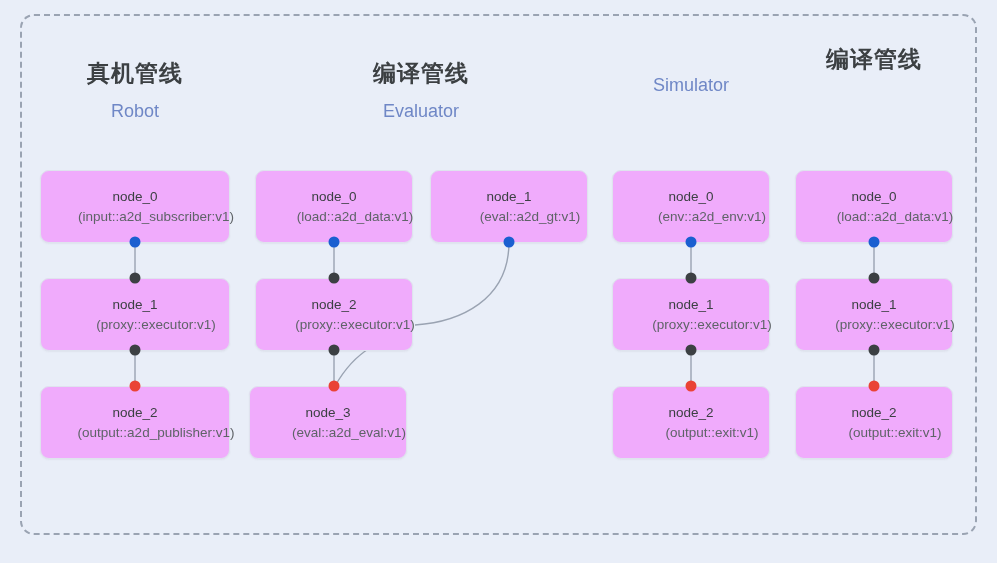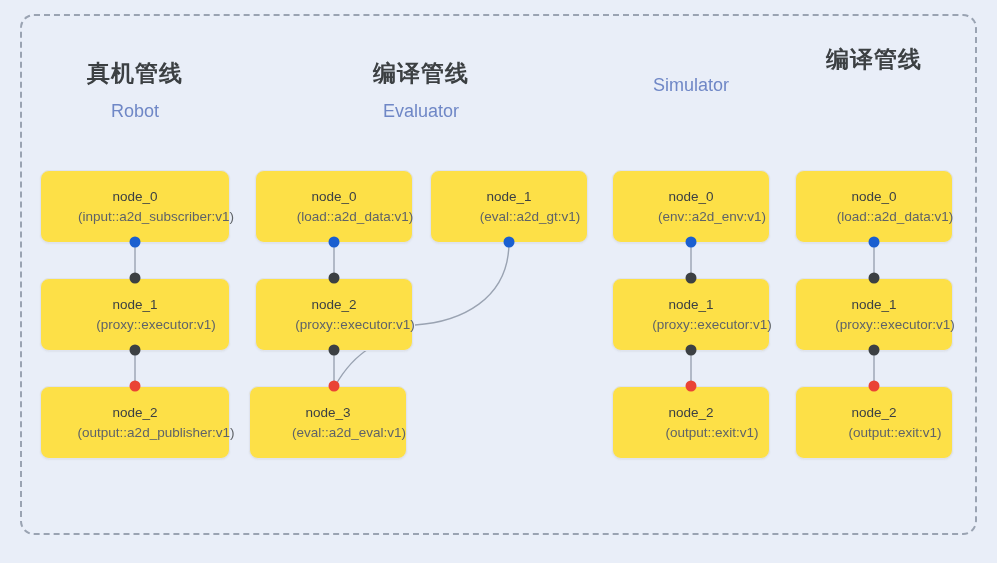--- a/index.html
+++ b/index.html
@@ -58,21 +58,21 @@
     margin-top: 12px;
     font-size: 18px;
     color: #6f87c6;
     line-height: 26px;
     white-space: nowrap;
   }
   
   .node {
     position: absolute;
     box-sizing: border-box;
-    background: #fde047;
+    background: #f0abfc;
     border: 1px solid #dfe3ee;
     border-radius: 9px;
     box-shadow: 0 1px 2px rgba(60,64,67,0.06);
     display: flex;
     flex-direction: column;
     align-items: center;
     justify-content: center;
     text-align: center;
   }
   .node .nid {

